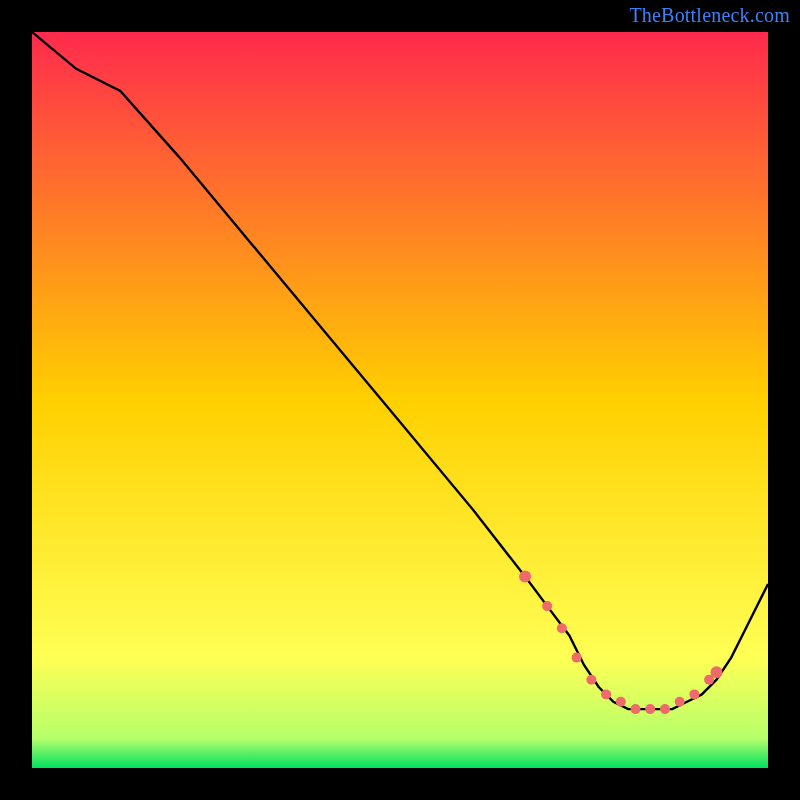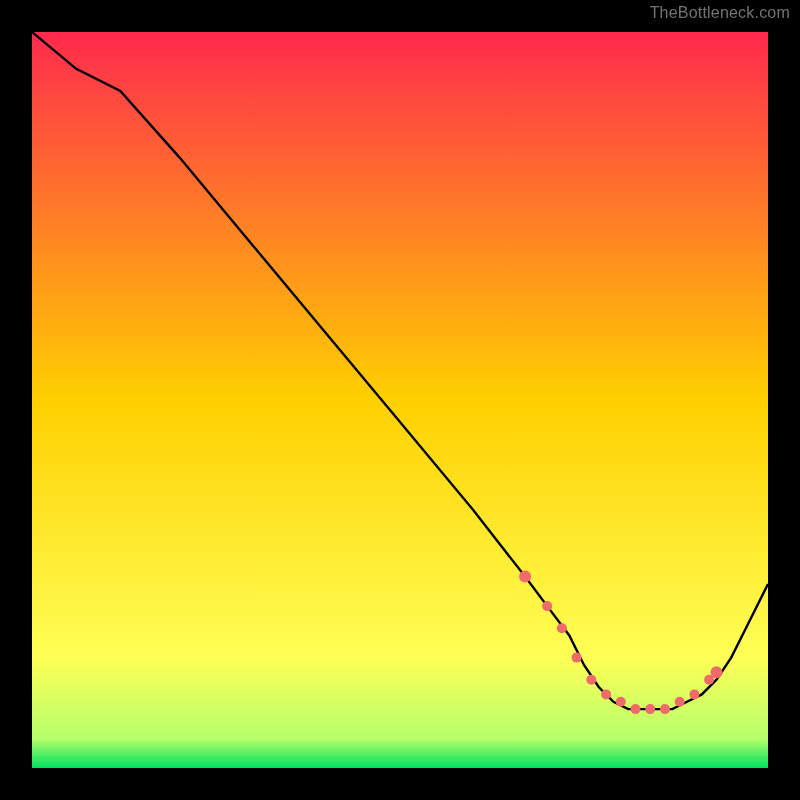--- a/index.html
+++ b/index.html
@@ -14,25 +14,26 @@
   .stage {
     position: relative;
     width: 800px;
     height: 800px;
     background: #000000;
   }
   .watermark {
     position: absolute;
     top: 4px;
     right: 10px;
-    color: #737373;
-    font-size: 16px;
+    color: #3b82f6;
+    font-size: 20px;
     font-weight: 500;
     letter-spacing: 0.2px;
     user-select: none;
+    font-family: Liberation Serif, serif;
   }
   .plot {
     position: absolute;
     left: 32px;
     top: 32px;
     width: 736px;
     height: 736px;
   }
   svg { display: block; }
 </style>

